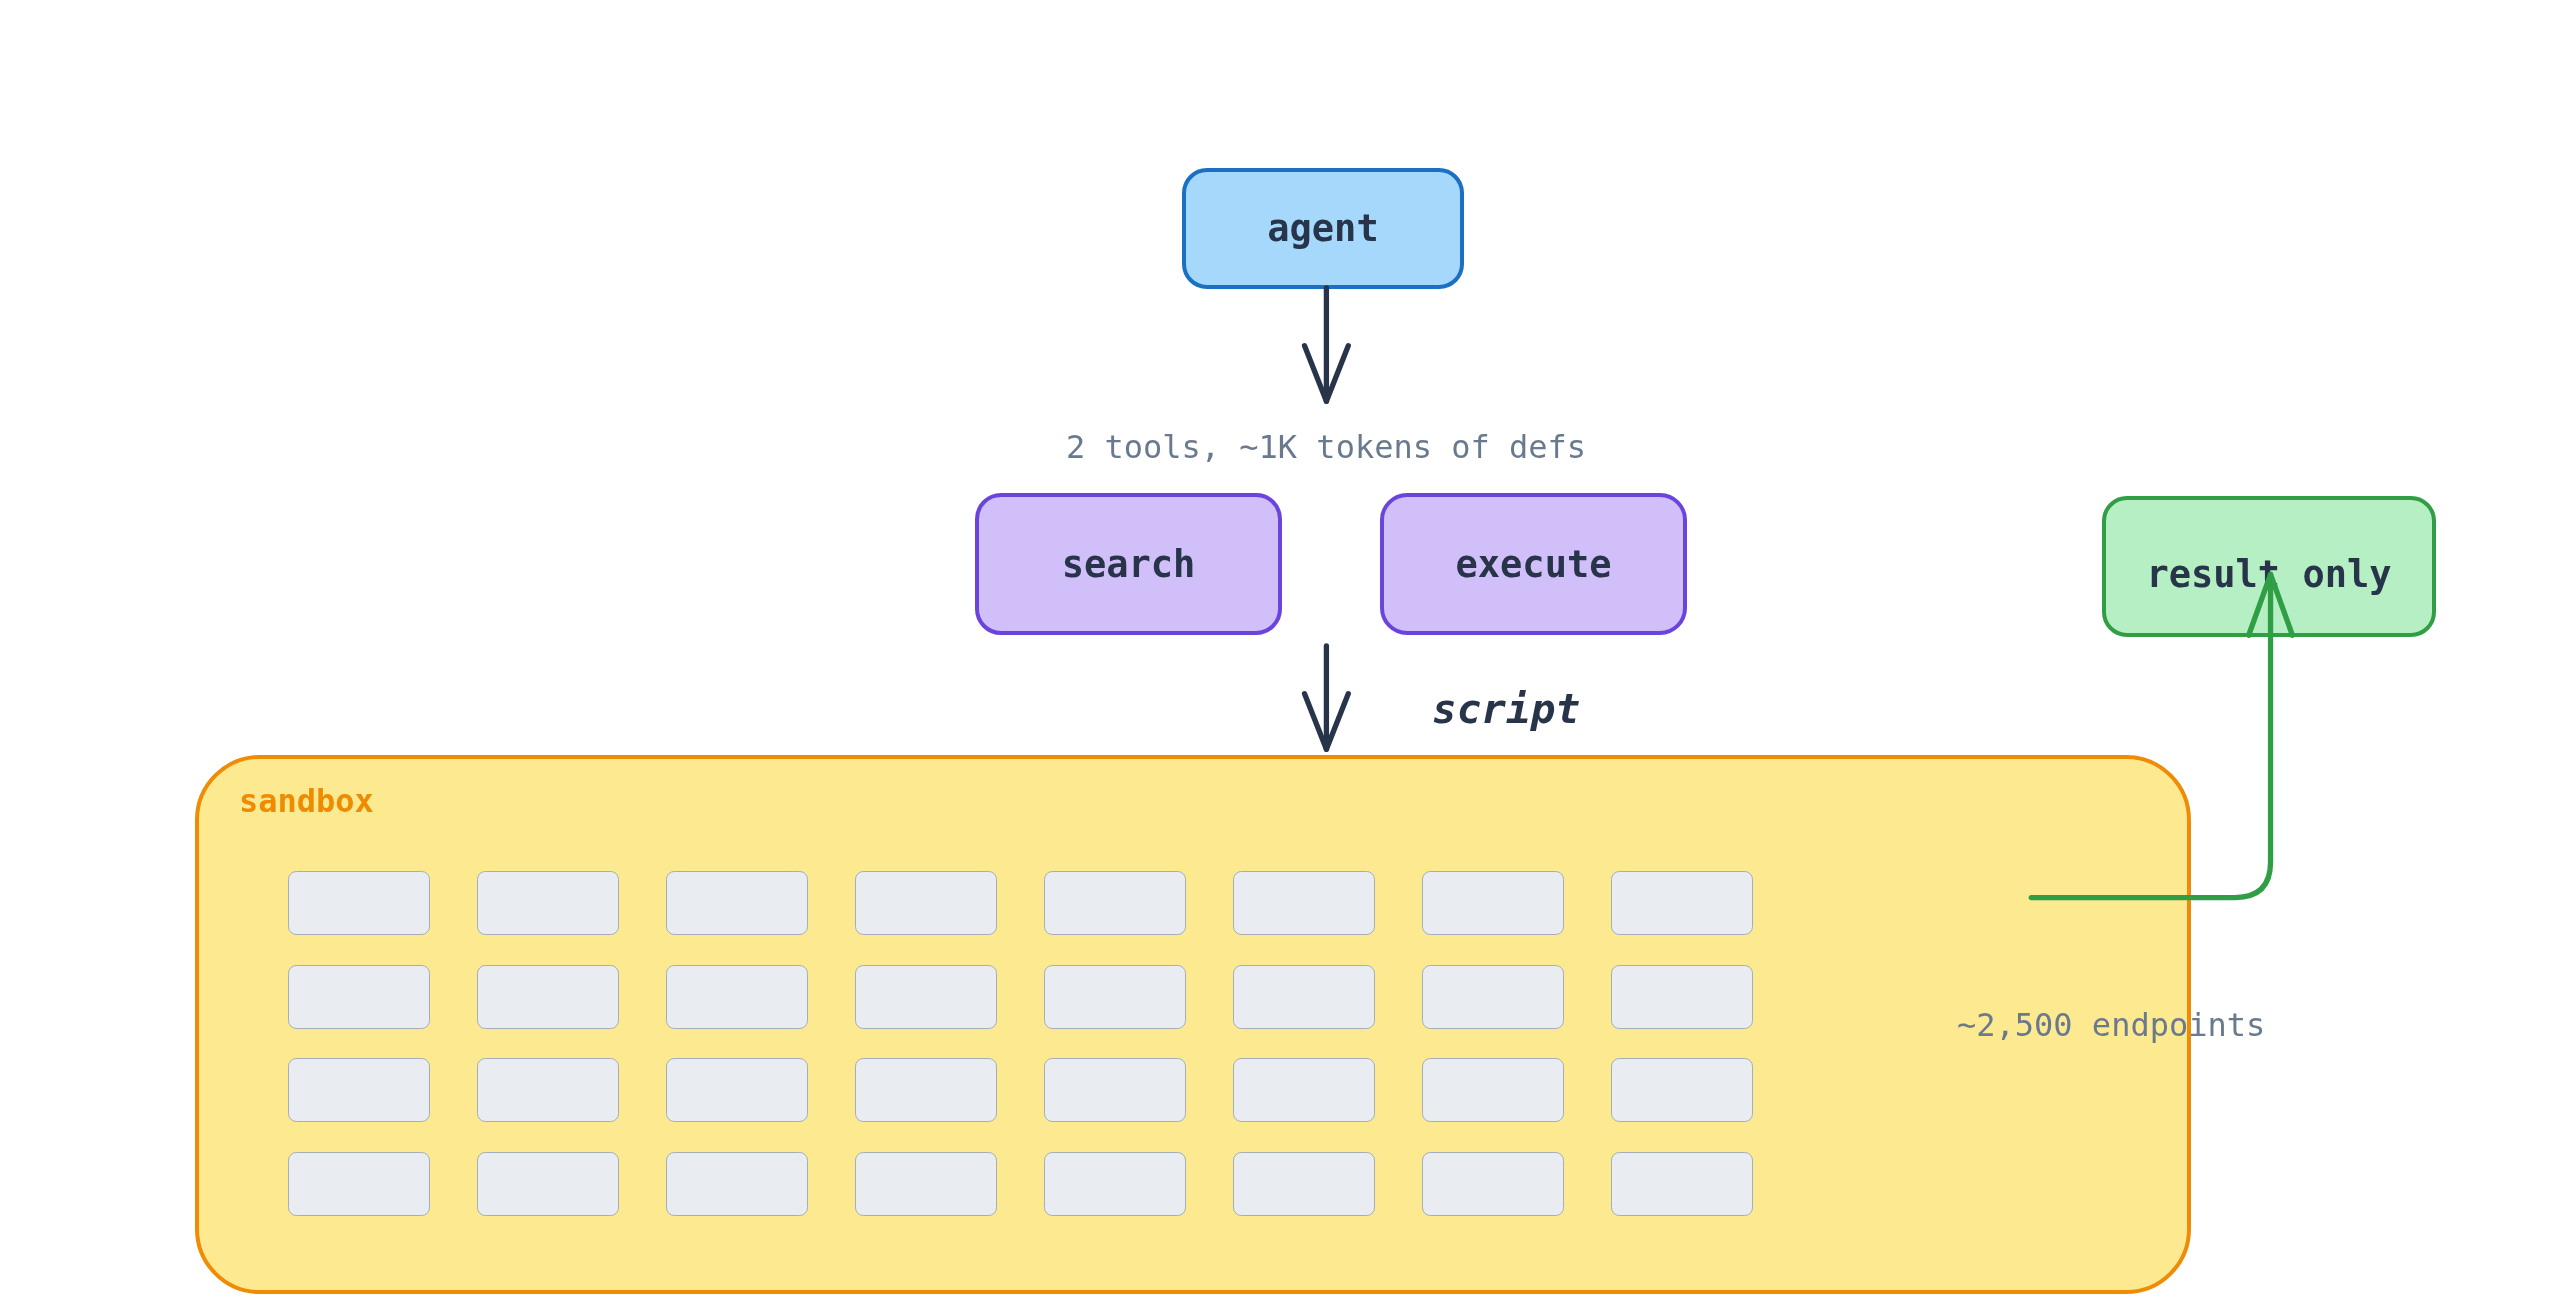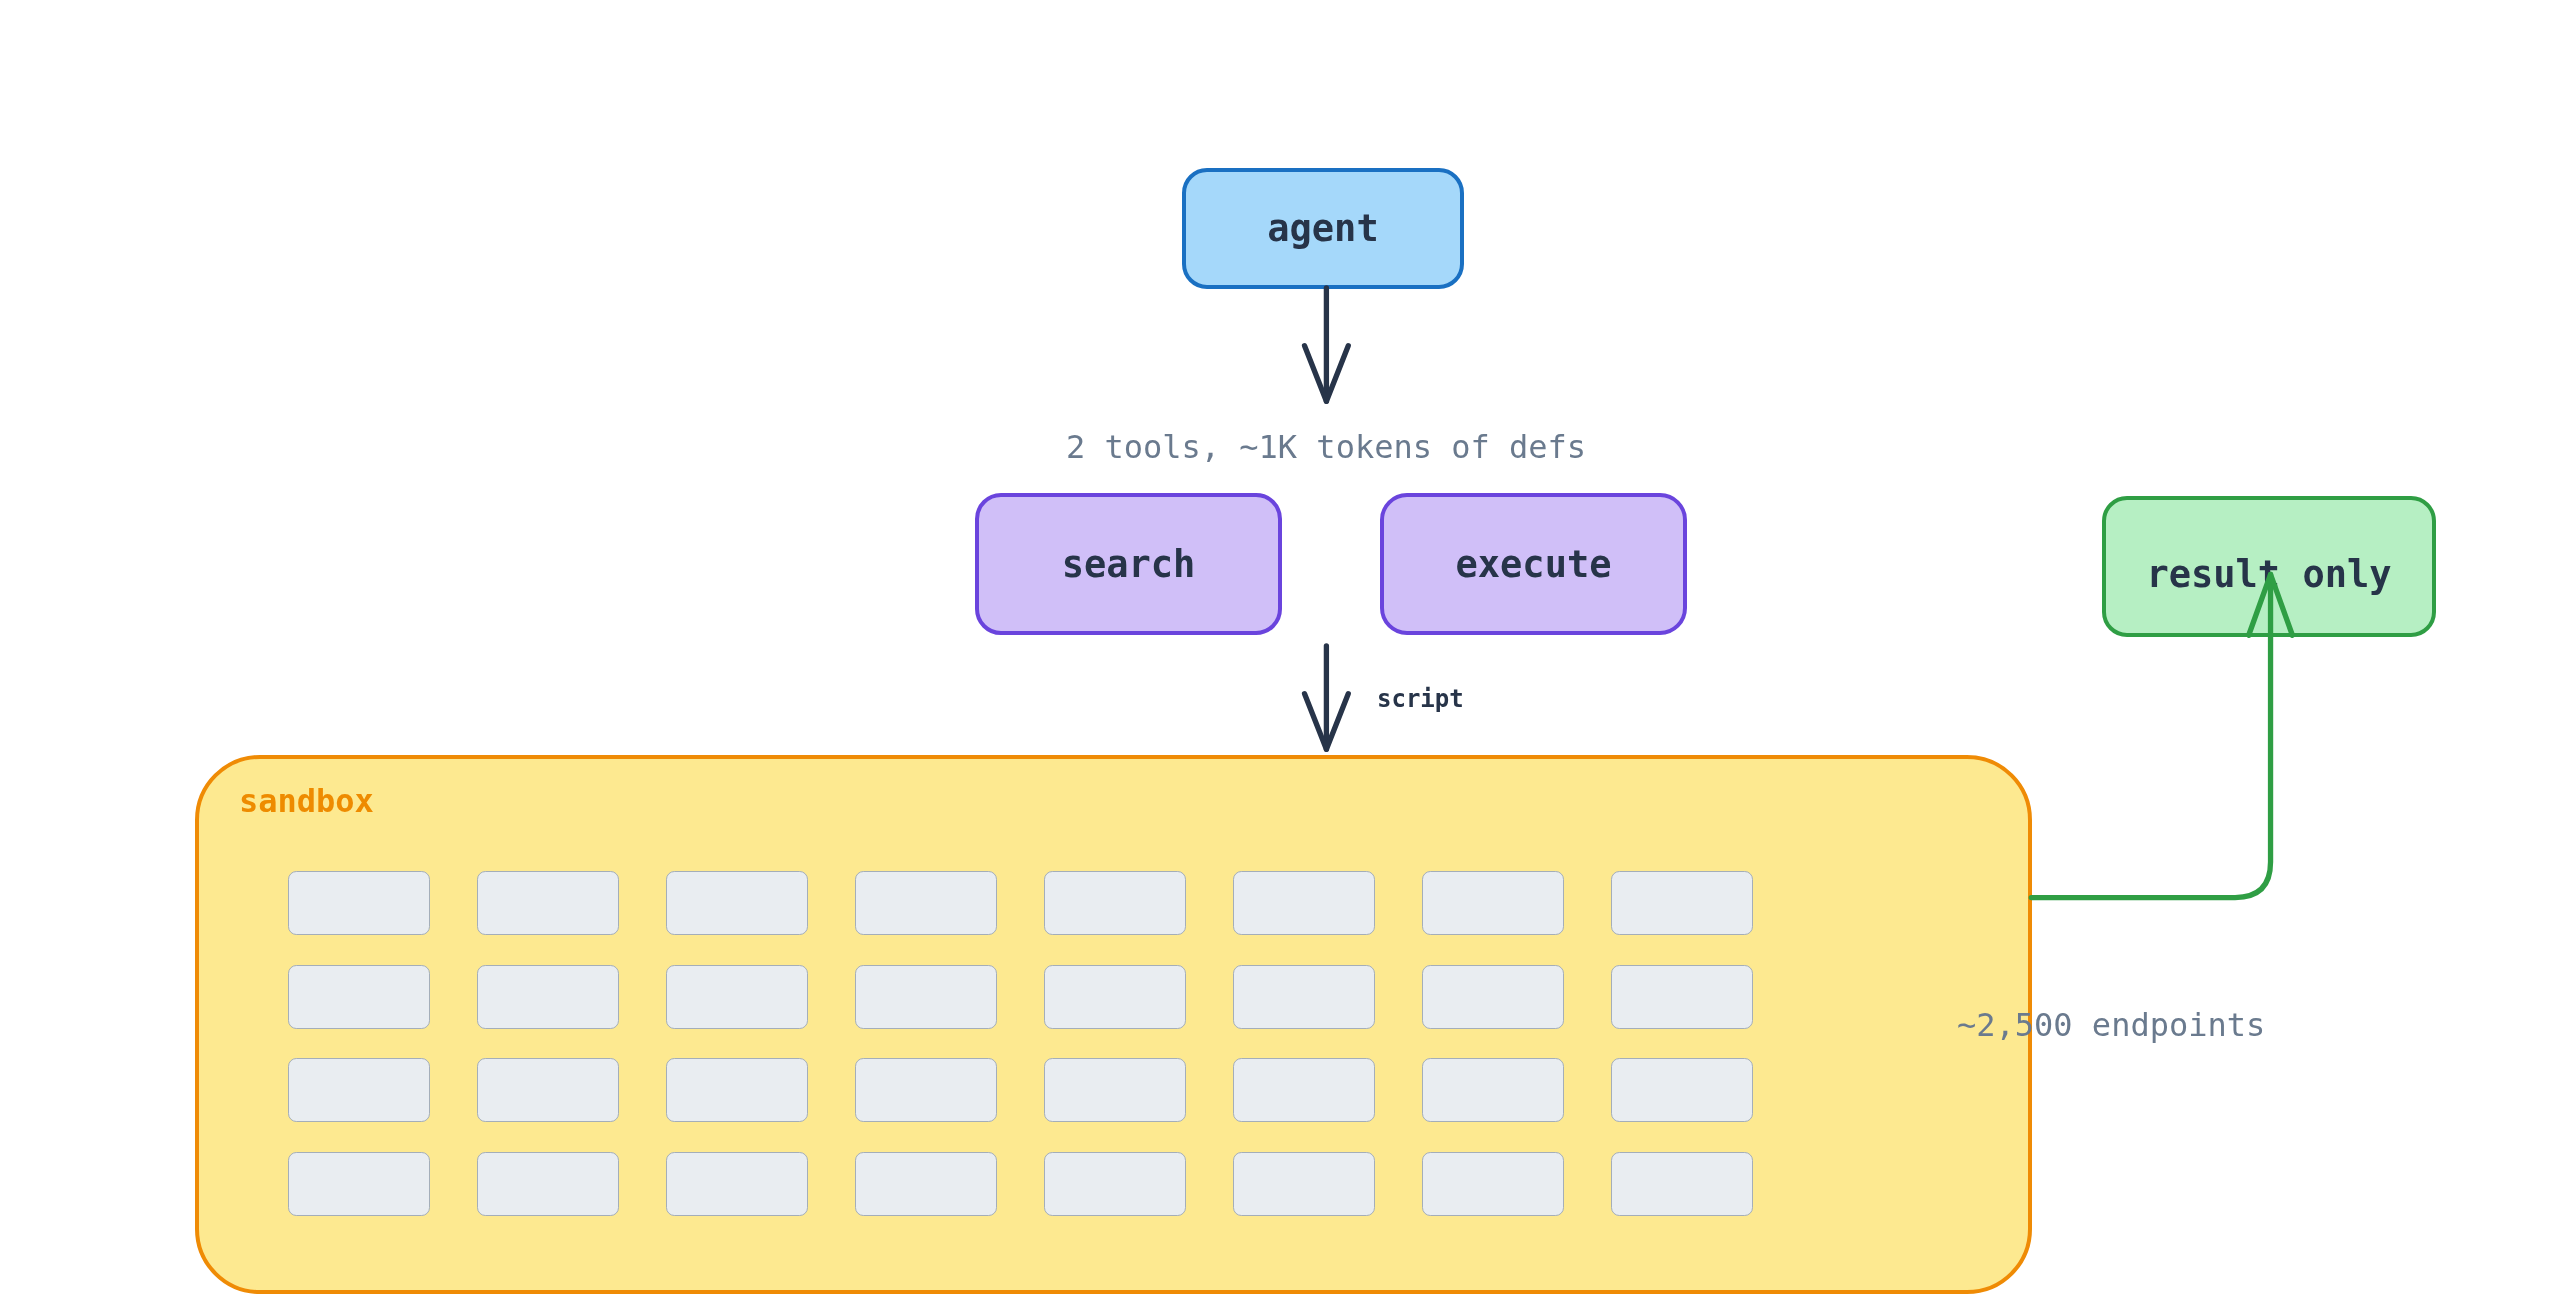--- a/index.html
+++ b/index.html
@@ -47,26 +47,26 @@
     background:var(--result-fill);border:4.7px solid var(--result-border);border-radius:25px;
     padding-top:15.4px;
   }
   .annotation{
     position:absolute;font-size:32px;color:var(--text-gray);
     white-space:nowrap;font-weight:400;
   }
   .annotation-tools{left:1326px;top:428px;transform:translateX(-50%);}
   .annotation-endpoints{left:1957px;top:1006px;}
   .annotation-script{
-    position:absolute;left:1377px;top:685px;
-    font-size:24px;font-weight:700;color:var(--text-dark);white-space:nowrap;
+    position:absolute;left:1432px;top:685px;
+    font-size:41px;font-weight:700;color:var(--text-dark);white-space:nowrap;font-style:italic;
   }
   .sandbox{
     position:absolute;box-sizing:border-box;
-    left:195px;top:755px;width:1837px;height:539px;
+    left:195px;top:755px;width:1996px;height:539px;
     background:var(--sandbox-fill);border:4.7px solid var(--sandbox-border);border-radius:65px;
   }
   .sandbox-label{
     position:absolute;left:40px;top:22.5px;
     font-size:32px;font-weight:700;color:var(--sandbox-label);white-space:nowrap;
   }
   .endpoint-grid{
     position:absolute;left:89px;top:112px;
     display:grid;
     grid-template-columns:repeat(8,142px);

